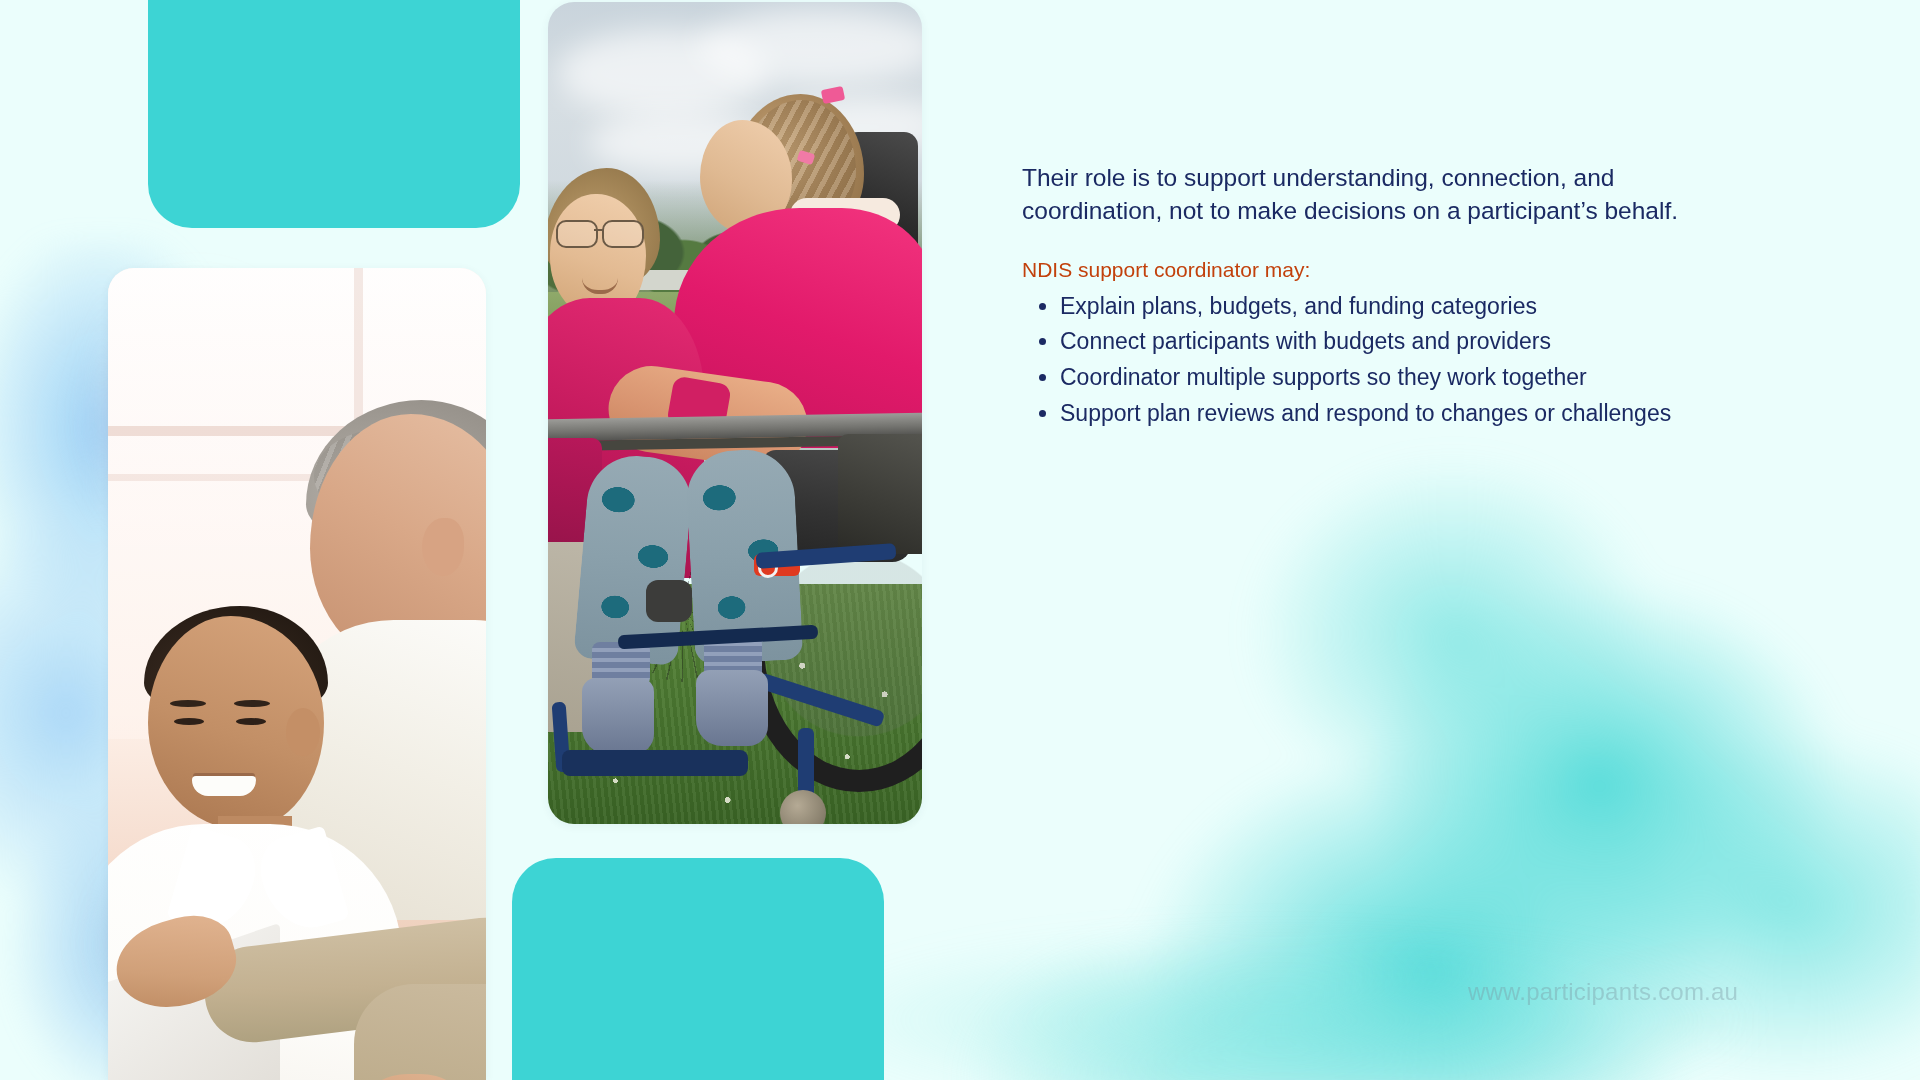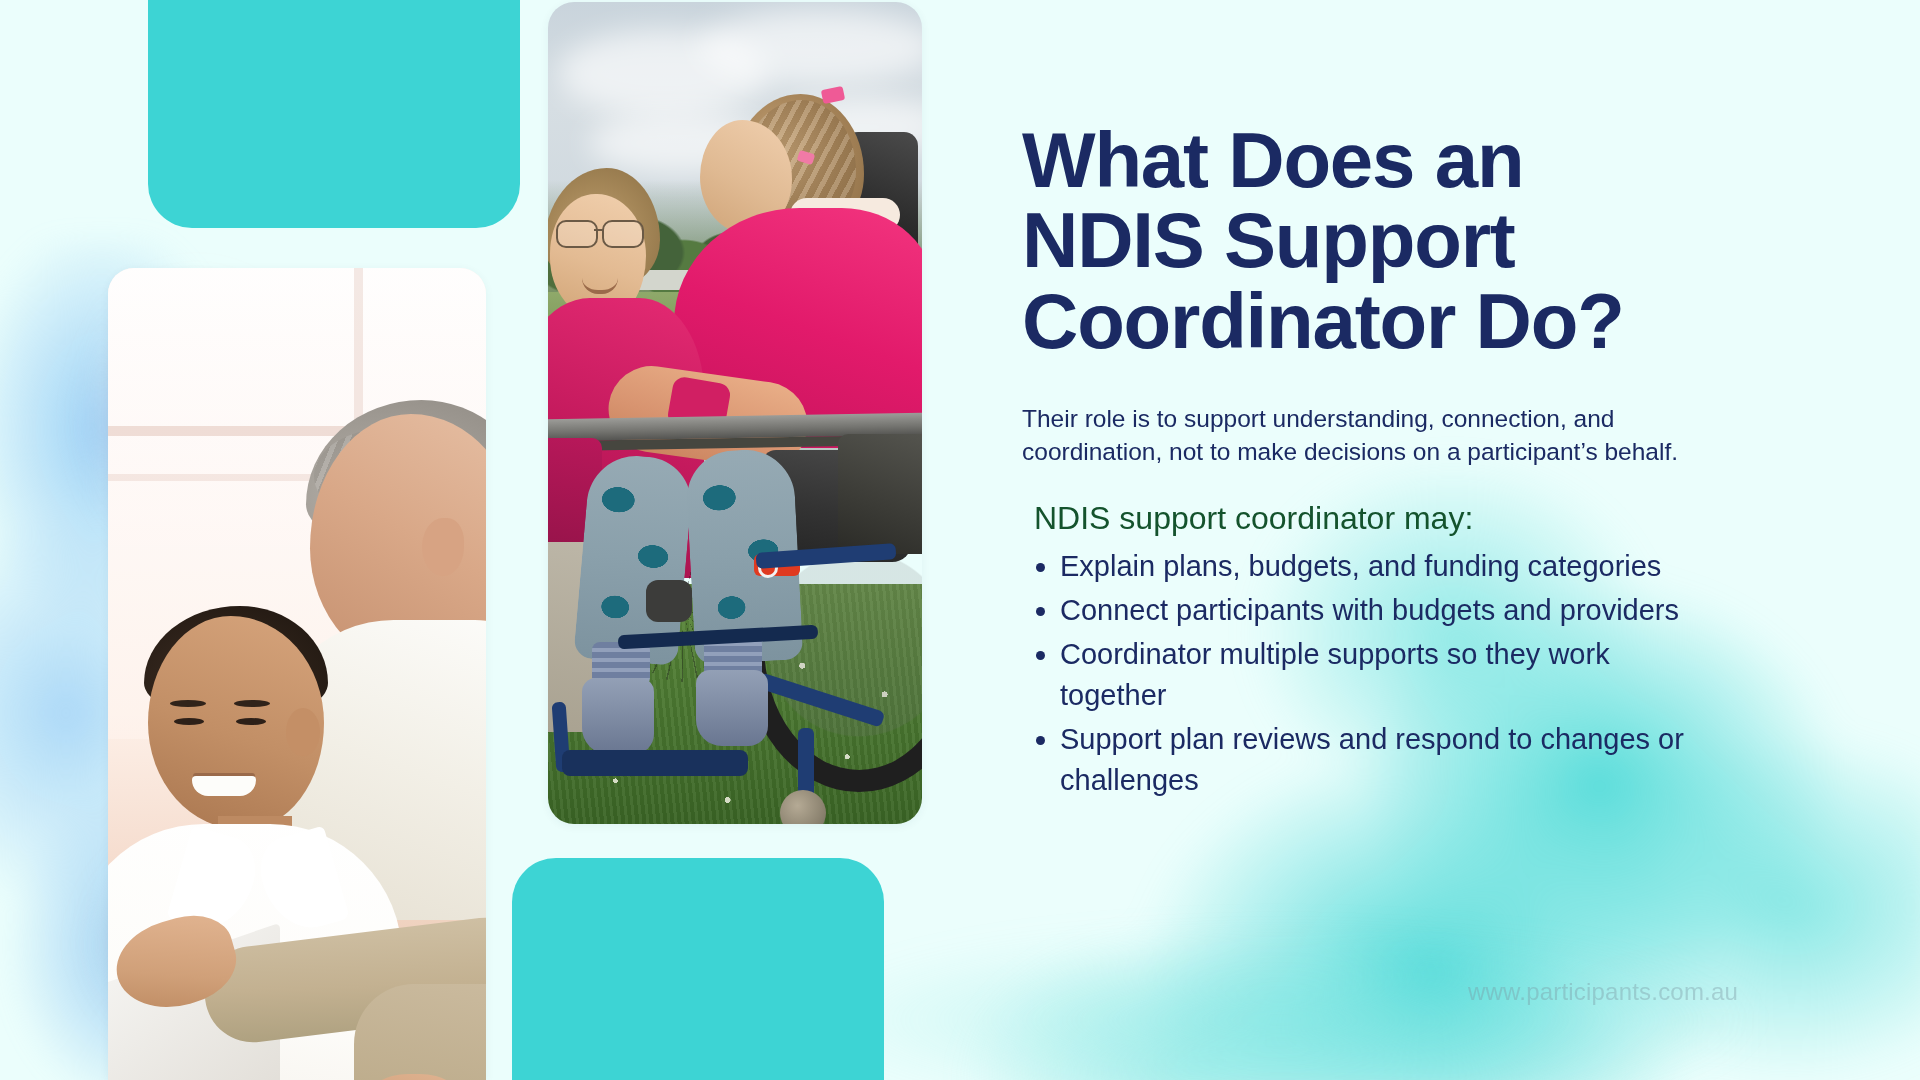--- a/index.html
+++ b/index.html
@@ -521,34 +521,34 @@
     margin: 0 0 34px 0;
     font-size: 24.5px;
     line-height: 1.34;
     color: #1B2A63;
     white-space: pre-line;
     max-width: 700px;
   }
   .para.last { margin-bottom: 28px; }
 
   #list-intro {
-    margin: 0 0 6px 12px;
-    font-size: 32px;
+    margin: 0 0 6px 0;
+    font-size: 21px;
     line-height: 1.34;
-    color: #14532d;
+    color: #c2410c;
   }
 
   #bullet-list {
     margin: 0;
     padding-left: 38px;
     list-style: disc;
     color: #1B2A63;
   }
   #bullet-list li {
-    font-size: 29px;
+    font-size: 23px;
     line-height: 1.42;
     color: #1B2A63;
     margin-bottom: 3px;
     max-width: 640px;
   }
 
   #watermark {
     position: absolute;
     left: 1468px; top: 978px;
     font-size: 24px;
@@ -661,23 +661,20 @@
       <div class="cp-boot b1"></div>
       <div class="cp-boot b2"></div>
       <div class="cp-frame f-diag1"></div>
       <div class="cp-frame f-footplate"></div>
       <div class="cp-caster"></div>
     </div>
   </div>
 
   <div id="content">
 
-    <h1 id="heading">What Does an
-NDIS Support
-Coordinator Do?</h1>
 
     <div class="body-block">
 
 
       <p class="para last">Their role is to support understanding, connection, and
 coordination, not to make decisions on a participant’s behalf.</p>
 
       <p id="list-intro">NDIS support coordinator may:</p>
 
       <ul id="bullet-list">

